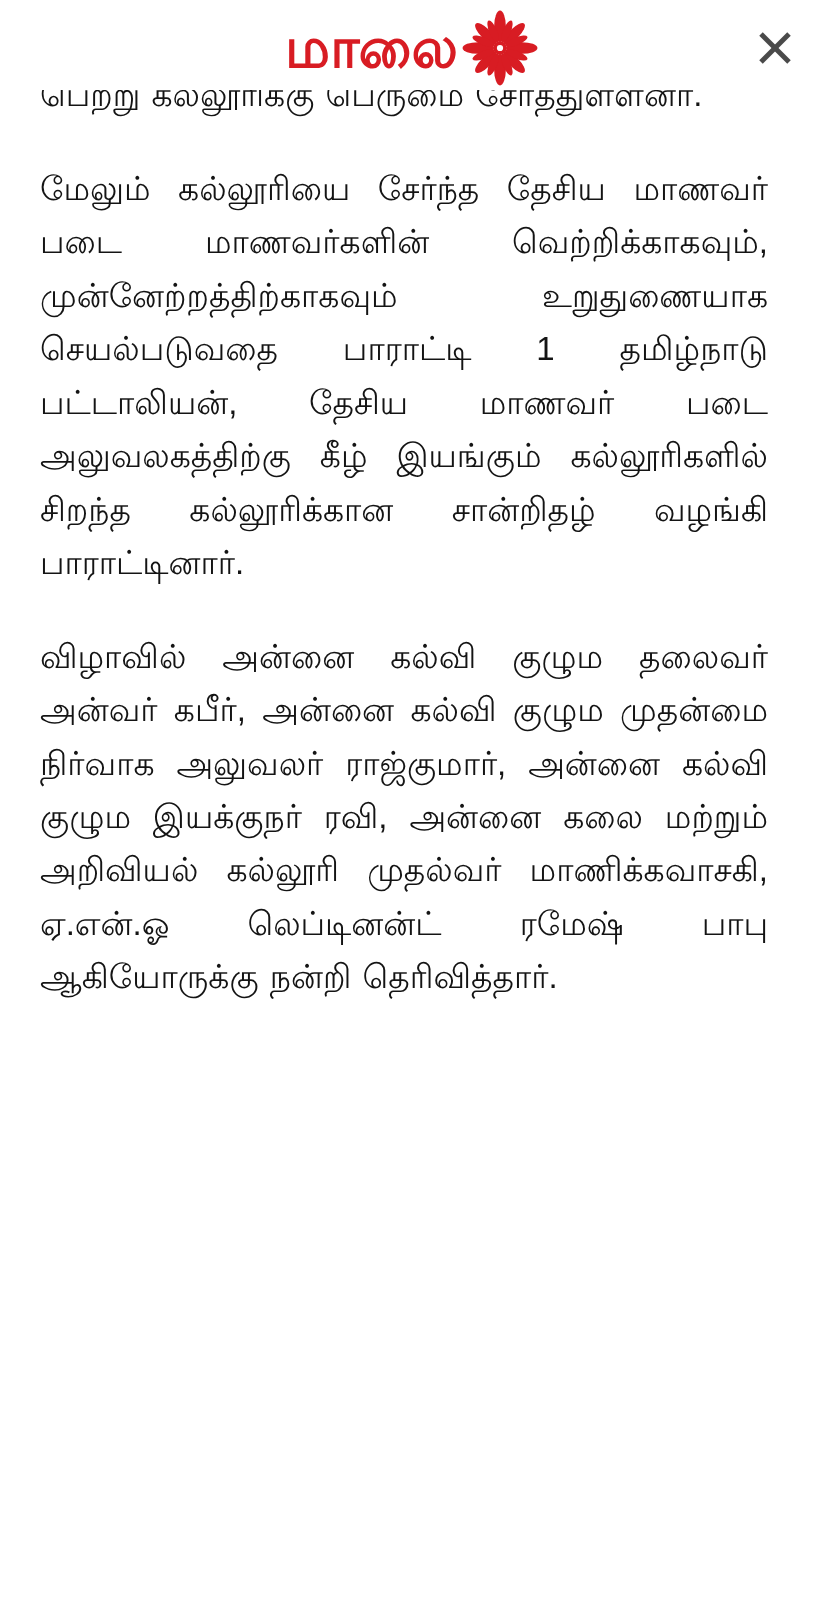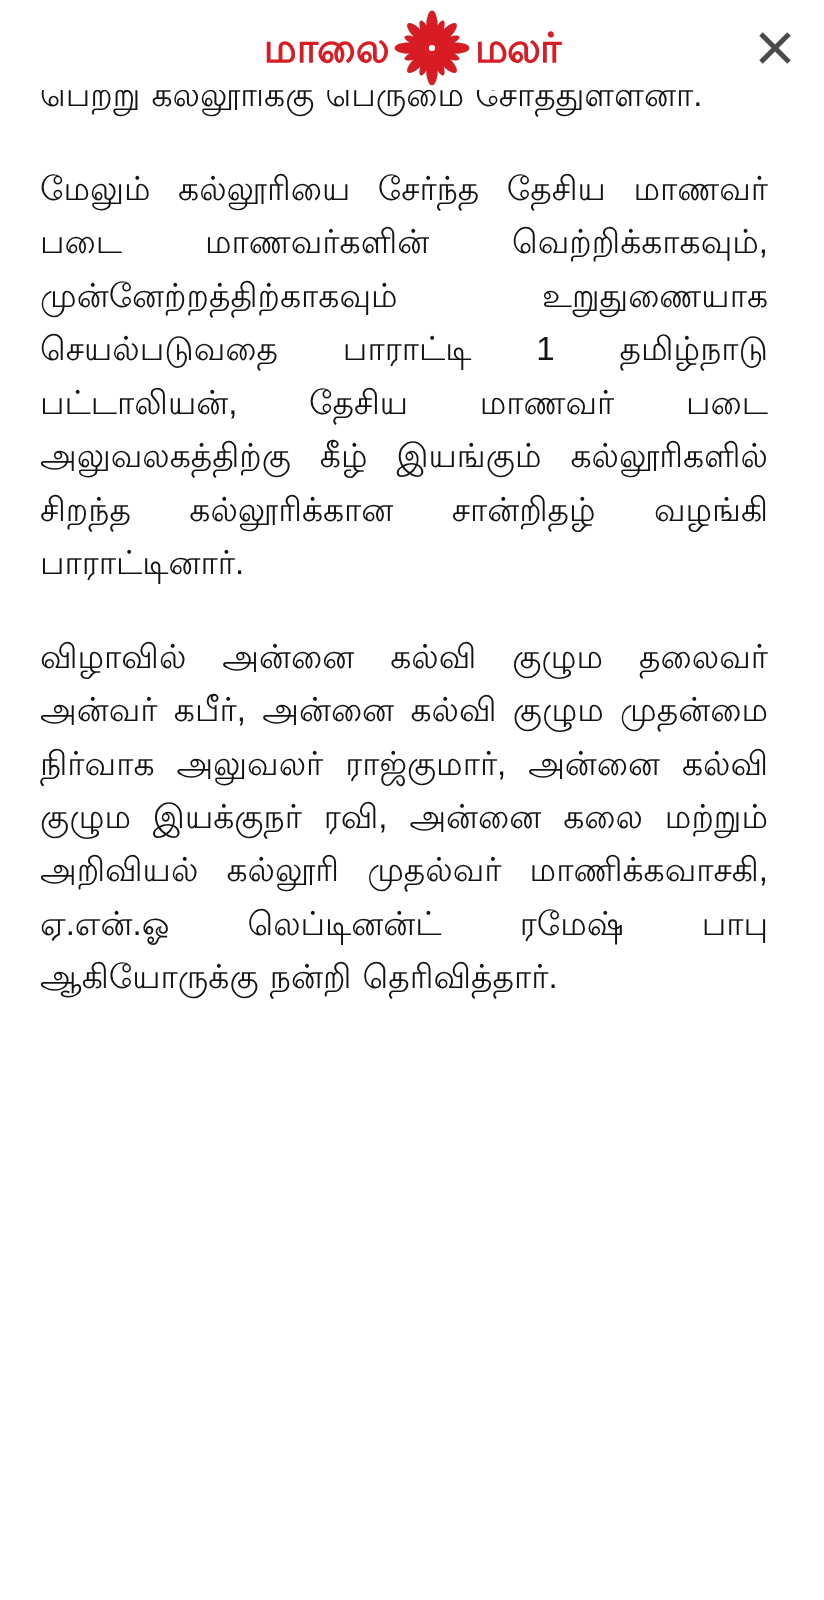--- a/index.html
+++ b/index.html
@@ -36,21 +36,21 @@
   }
   .brand {
     display: flex;
     align-items: center;
     justify-content: center;
     gap: 4px;
     user-select: none;
   }
   .brand-word {
     font-family: "Liberation Sans", "DejaVu Sans", sans-serif;
-    font-size: 41px;
+    font-size: 56px;
     font-weight: 700;
     color: #d81c23;
     letter-spacing: -1px;
     line-height: 1;
     white-space: nowrap;
   }
   .brand-flower {
     width: 78px;
     height: 78px;
     position: relative;
@@ -134,21 +134,20 @@
               <ellipse cx="50" cy="27" rx="5" ry="15"></ellipse>
               <ellipse cx="50" cy="73" rx="5" ry="15"></ellipse>
               <ellipse cx="27" cy="50" rx="15" ry="5"></ellipse>
               <ellipse cx="73" cy="50" rx="15" ry="5"></ellipse>
             </g>
             <circle cx="50" cy="50" r="9"></circle>
           </g>
           <circle cx="50" cy="50" r="4" fill="#ffffff"></circle>
         </svg>
       </span>
-      <span class="brand-word">மலர்</span>
     </div>
 
     <button class="close-btn" aria-label="close">
       <span>
         <svg width="44" height="44" viewBox="0 0 44 44" aria-hidden="true">
           <line x1="8" y1="8" x2="36" y2="36" stroke="#4a4a4a" stroke-width="5" stroke-linecap="butt"></line>
           <line x1="36" y1="8" x2="8" y2="36" stroke="#4a4a4a" stroke-width="5" stroke-linecap="butt"></line>
         </svg>
       </span>
     </button>

